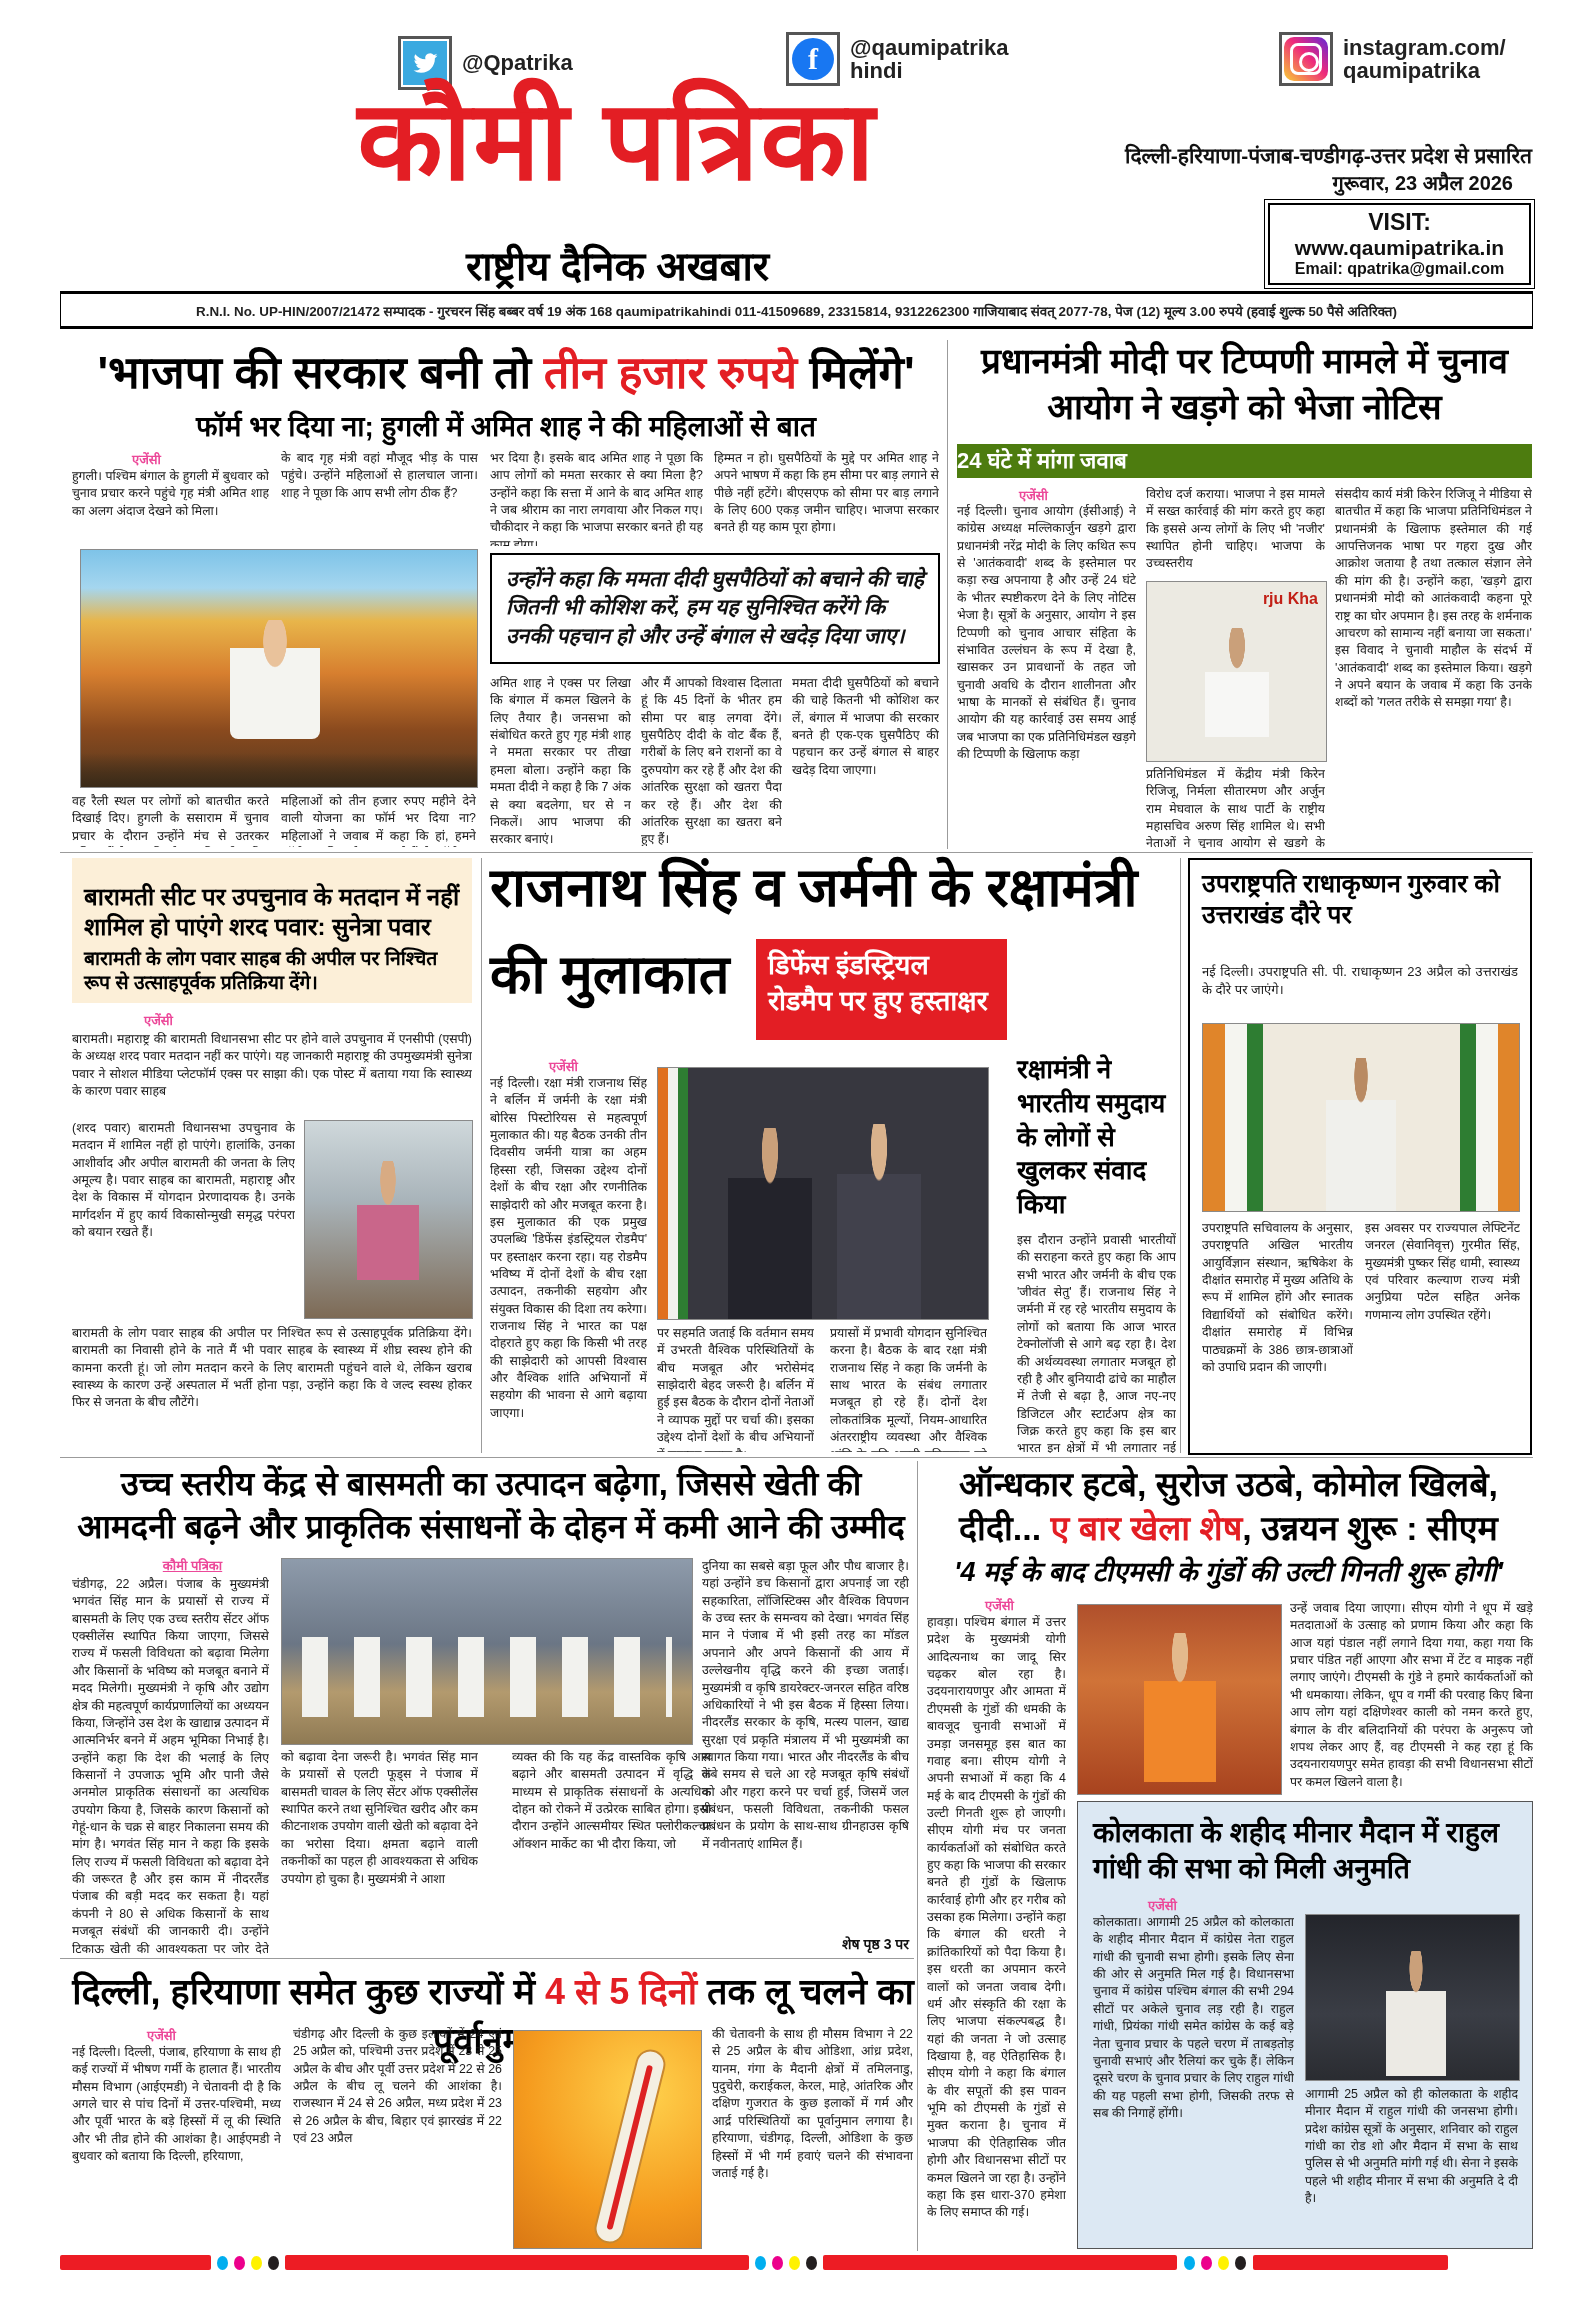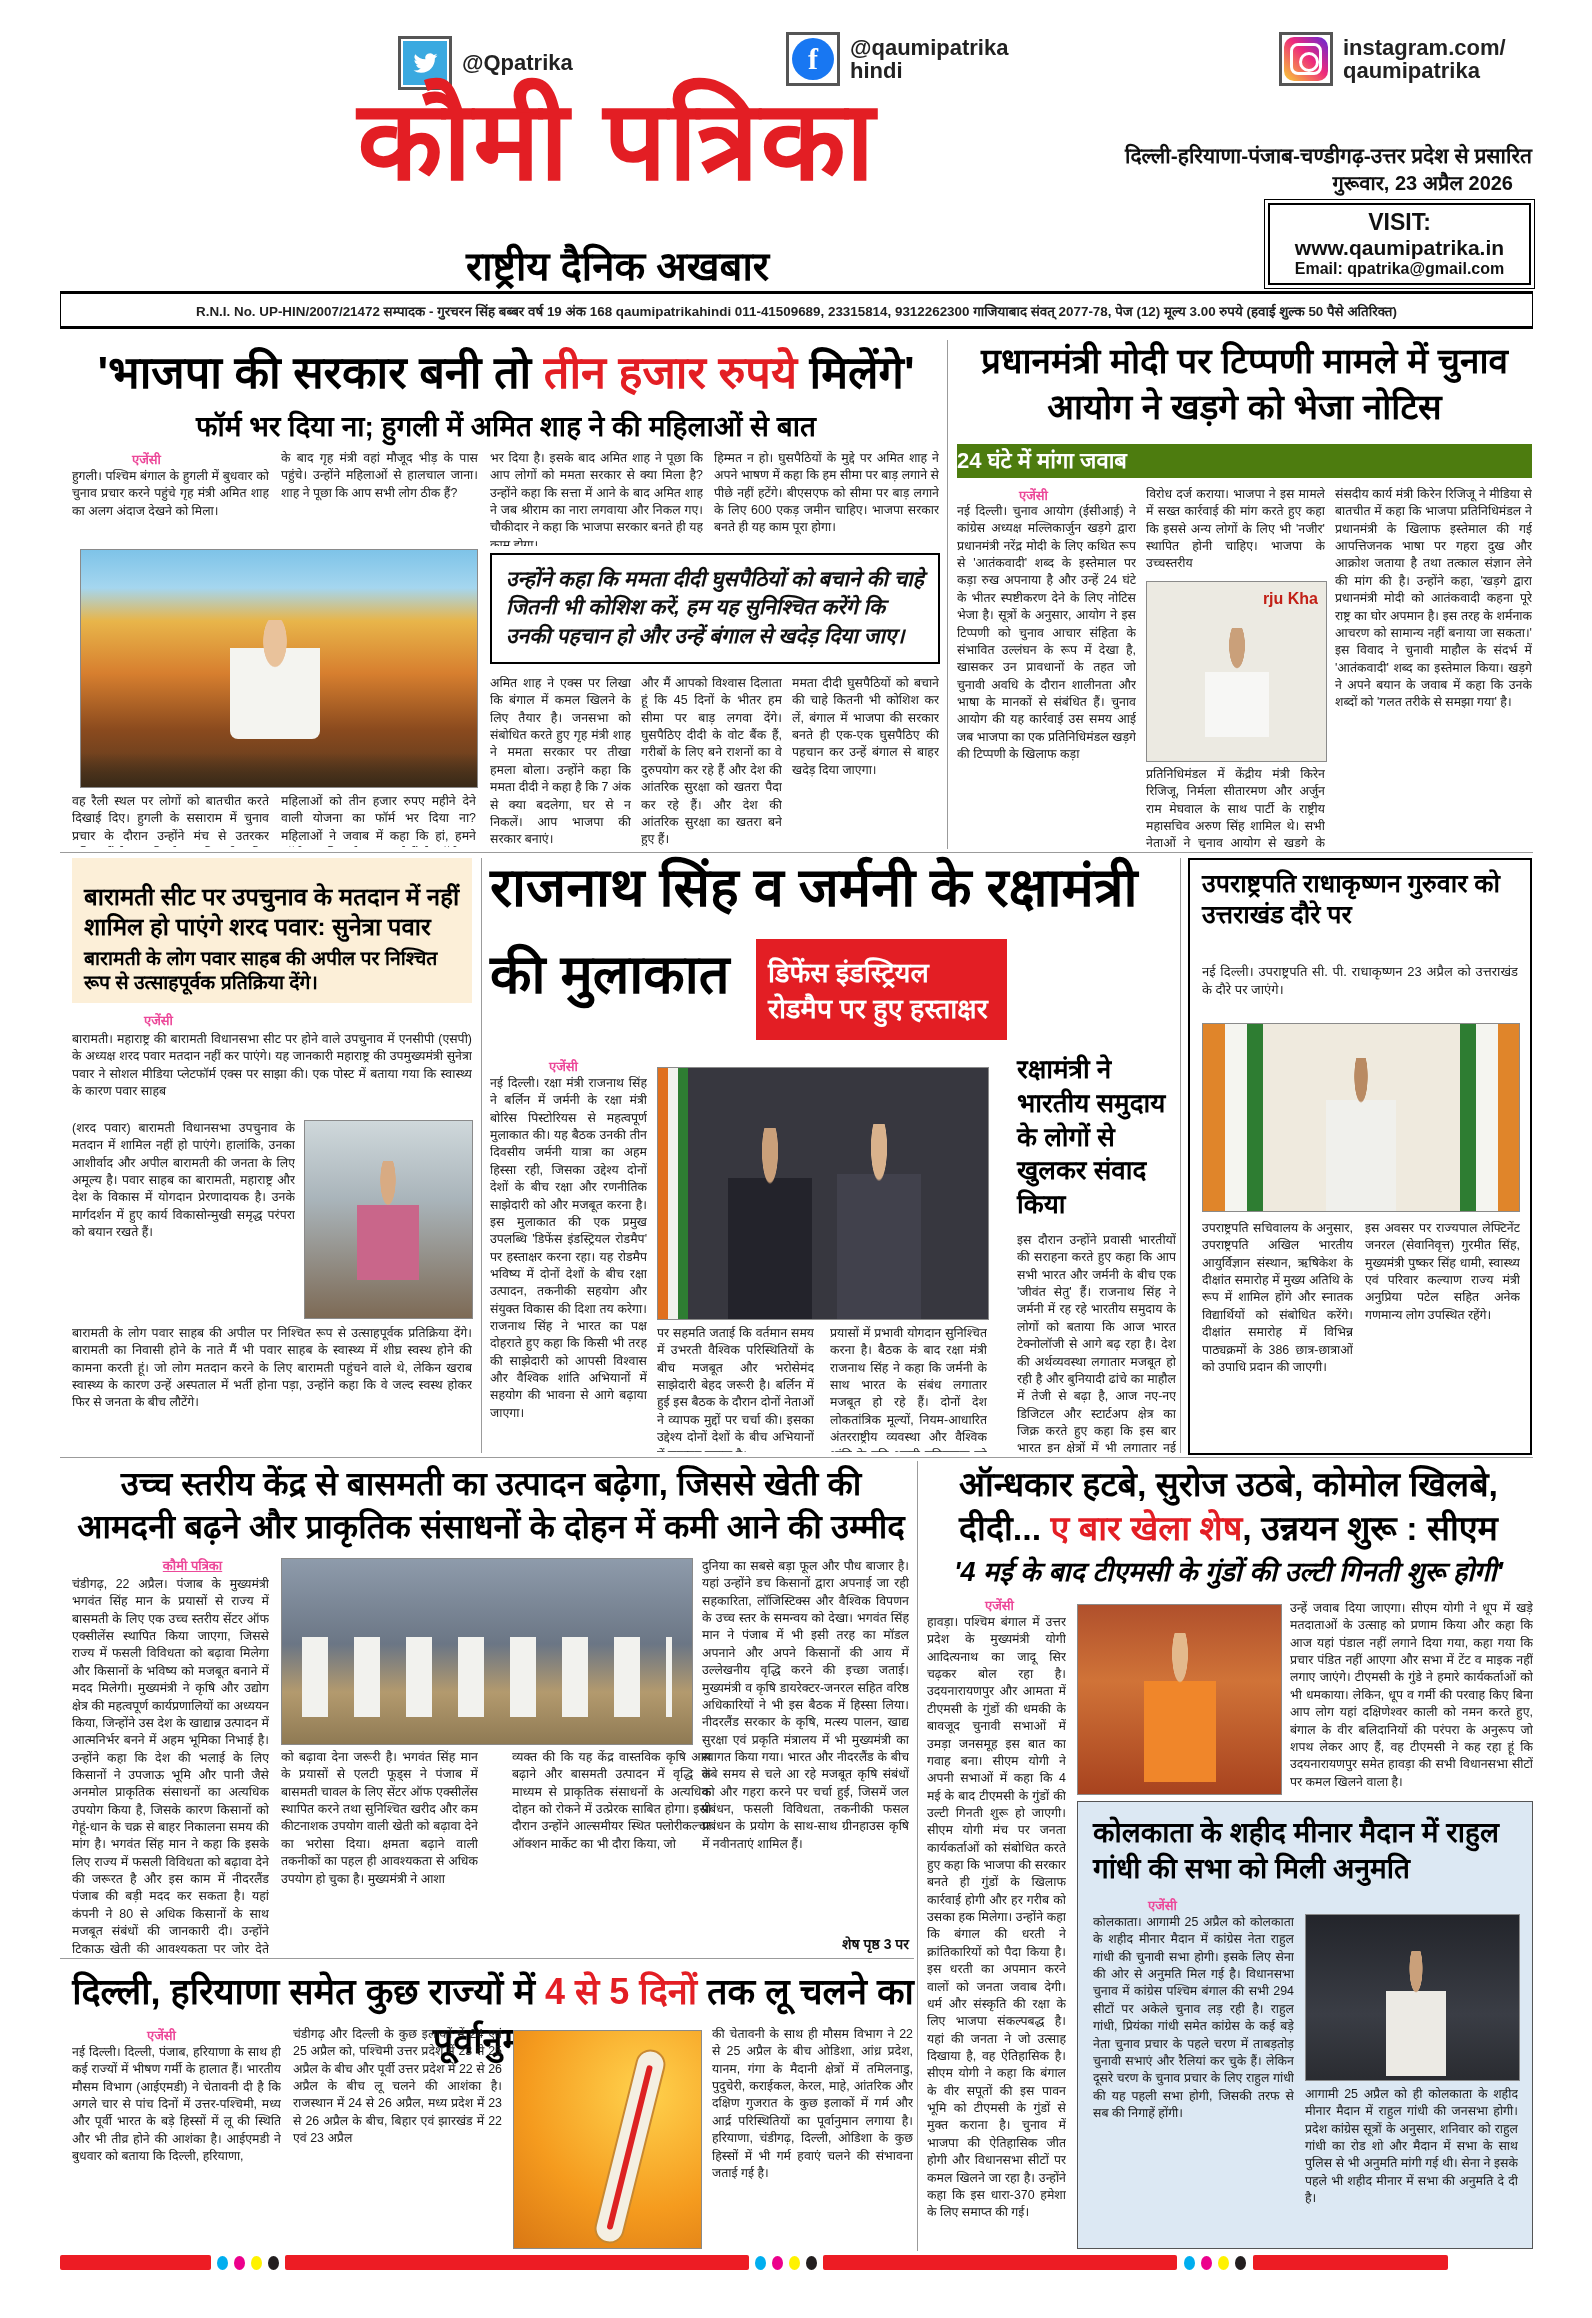--- a/index.html
+++ b/index.html
@@ -21,21 +21,21 @@
   .fb-circle{width:42px;height:42px;border-radius:50%;background:#1877f2;color:#fff;font-weight:bold;font-size:30px;display:flex;align-items:center;justify-content:center;font-family:"Liberation Serif",serif;}
   .ig-ic{width:44px;height:44px;border-radius:10px;background:linear-gradient(45deg,#f9ce34,#ee2a7b 55%,#6228d7);position:relative;}
   .ig-ic:before{content:"";position:absolute;inset:6px;border:3px solid #fff;border-radius:8px;}
   .ig-ic:after{content:"";position:absolute;left:15px;top:15px;width:14px;height:14px;border:3px solid #fff;border-radius:50%;}
   .masthead{color:#e31e24;font-weight:800;font-size:111px;line-height:1.0;text-align:center;letter-spacing:2px;}
   .tagline{font-weight:800;font-size:40px;text-align:center;color:#000;}
   .visit-box{border:2px solid #000;box-shadow:0 0 0 3px #fff,0 0 0 4px #000;text-align:center;padding:4px 6px;box-sizing:border-box;background:#fff;}
   .rni{border-top:3px solid #000;border-bottom:3px solid #000;border-left:1px solid #000;border-right:1px solid #000;text-align:center;font-size:13.4px;line-height:36px;font-weight:bold;color:#222;white-space:nowrap;overflow:hidden;}
   .bar-blue{background:#4d7c0f;color:#fff;font-weight:800;font-size:22px;text-align:left;line-height:34px;}
   .pullquote{border:2px solid #000;font-style:italic;font-weight:600;font-size:21px;line-height:1.35;padding:10px 14px;box-sizing:border-box;color:#111;}
-  .redbox{background:#e31e24;color:#fff;font-weight:800;font-size:27px;line-height:1.35;padding:16px 12px;box-sizing:border-box;}
+  .redbox{background:#e31e24;color:#fff;font-weight:800;font-size:27px;line-height:1.35;padding:8px 12px;box-sizing:border-box;}
   .contnote{font-weight:800;font-size:14px;}
   .strip{display:flex;align-items:center;}
   .sbar{background:#ed1c24;height:15px;border-radius:2px;}
   .dots{display:flex;gap:6px;align-items:center;justify-content:center;}
   .dot{width:11px;height:14px;border-radius:50%;}
 </style>
 </head>
 <body>
 
 <div id="sheet">

